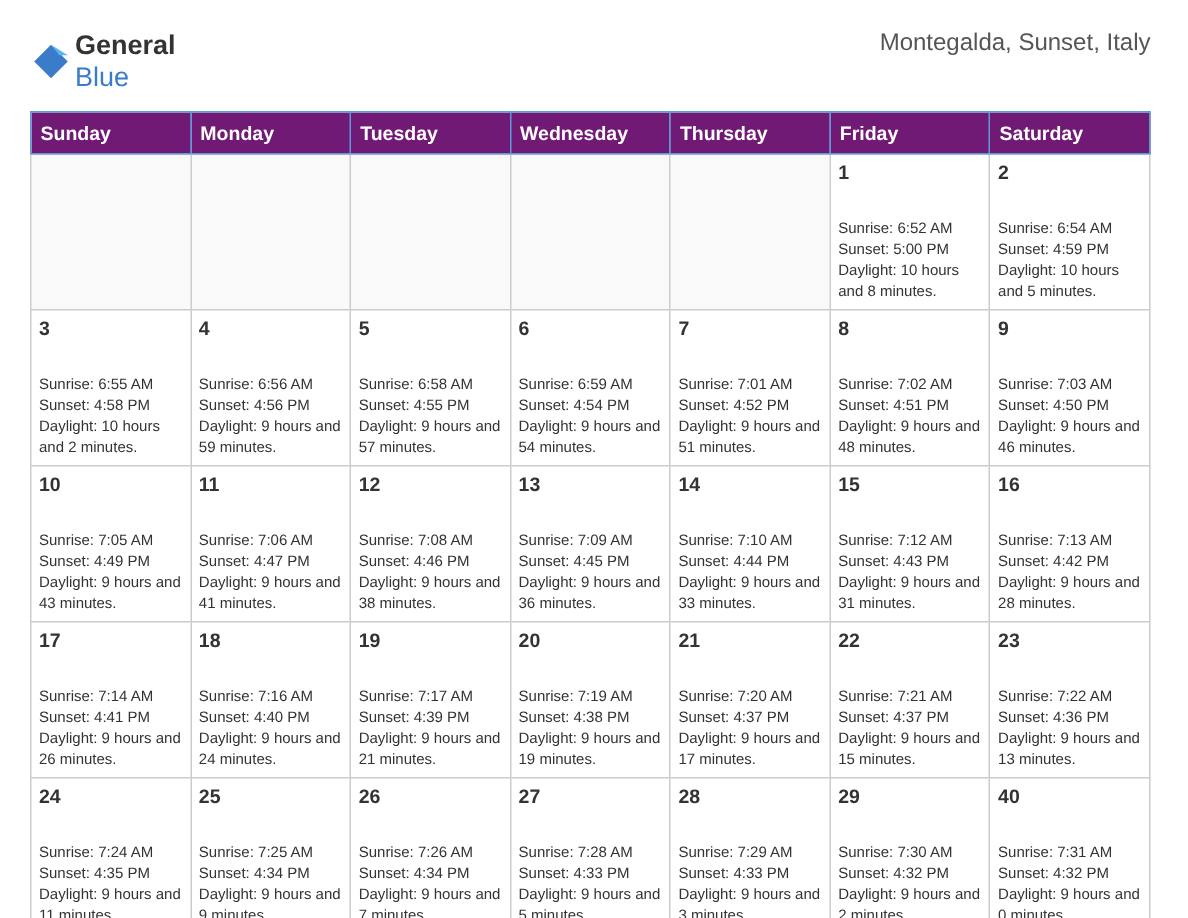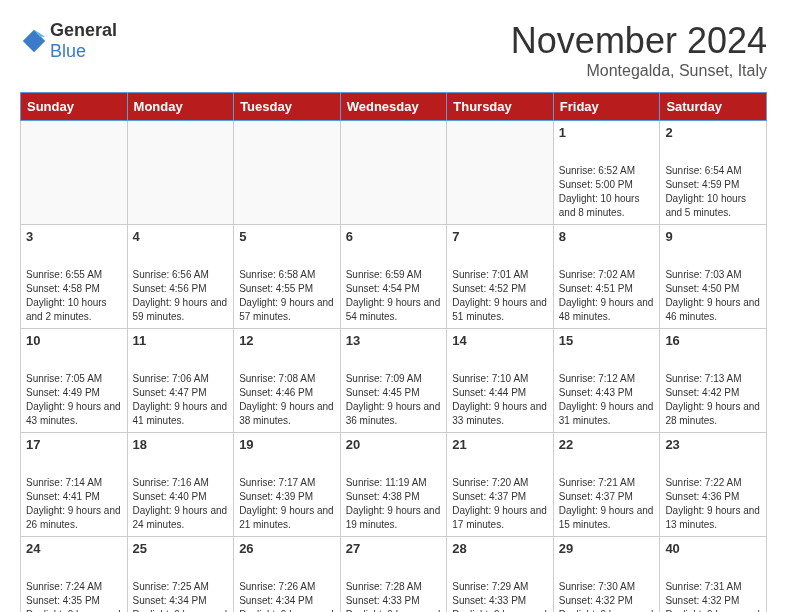--- a/index.html
+++ b/index.html
@@ -40,21 +40,21 @@
     .subtitle {
       font-size: 16px;
       color: #555;
     }
     .calendar {
       width: 100%;
       border-collapse: collapse;
       table-layout: fixed;
     }
     .calendar th {
-      background: #b91c1c;
+      background: #701a75;
       color: #fff;
       text-align: left;
       padding: 6px 6px;
       font-size: 13px;
       font-weight: bold;
       border: 1px solid #5a9ada;
     }
     .calendar td {
       border: 1px solid #ccc;
       vertical-align: top;
@@ -88,21 +88,20 @@
       <svg class="logo-icon" viewBox="0 0 40 40">
         <polygon points="20,4 36,20 20,36 4,20" fill="#3a7cc9"></polygon>
         <polygon points="20,4 36,14 28,14" fill="#5ab4f0"></polygon>
       </svg>
       <div>
         <span style="font-size:18px;font-weight:bold;color:#333;">General</span><br>
         <span style="font-size:18px;font-weight:normal;color:#3a7cc9;">Blue</span>
       </div>
     </div>
     <div class="title-area">
-      <div class="month-title">November 2024</div>
       <div class="subtitle">Montegalda, Sunset, Italy</div>
     </div>
   </div>
 
   <table class="calendar">
     <thead>
       <tr>
         <th>Sunday</th>
         <th>Monday</th>
         <th>Tuesday</th>
@@ -234,21 +233,21 @@
 Daylight: 9 hours and 24 minutes.</div>
           </td>
           <td>
             <div class="day-number">19</div>
             <div class="day-info">Sunrise: 7:17 AM
 Sunset: 4:39 PM
 Daylight: 9 hours and 21 minutes.</div>
           </td>
           <td>
             <div class="day-number">20</div>
-            <div class="day-info">Sunrise: 11:19 AM
+            <div class="day-info">Sunrise: 7:19 AM
 Sunset: 4:38 PM
 Daylight: 9 hours and 19 minutes.</div>
           </td>
           <td>
             <div class="day-number">21</div>
             <div class="day-info">Sunrise: 7:20 AM
 Sunset: 4:37 PM
 Daylight: 9 hours and 17 minutes.</div>
           </td>
           <td>

